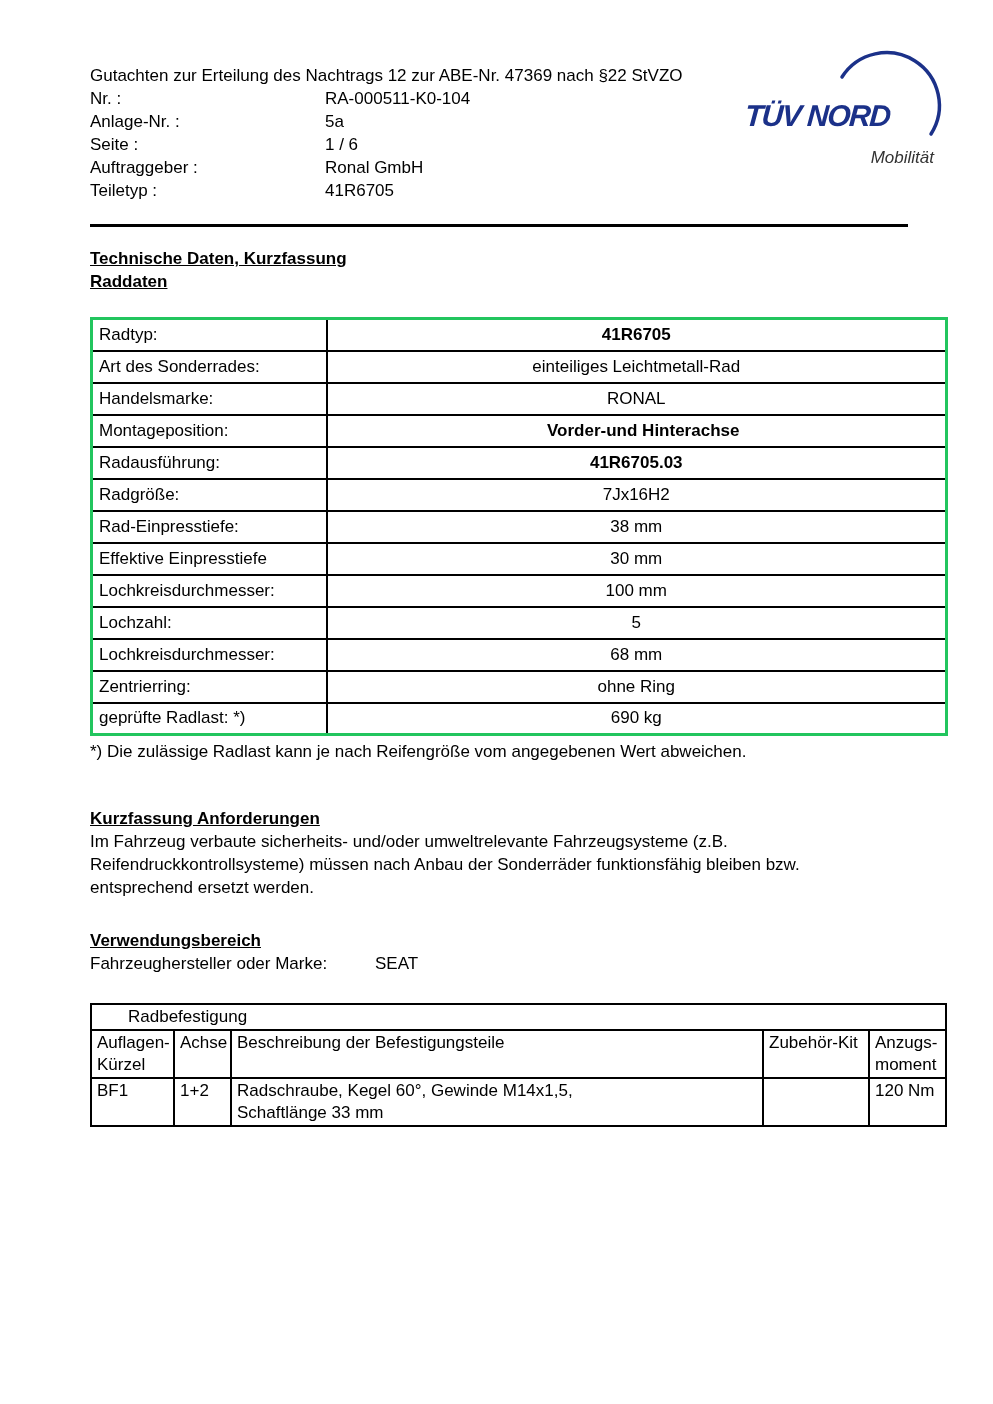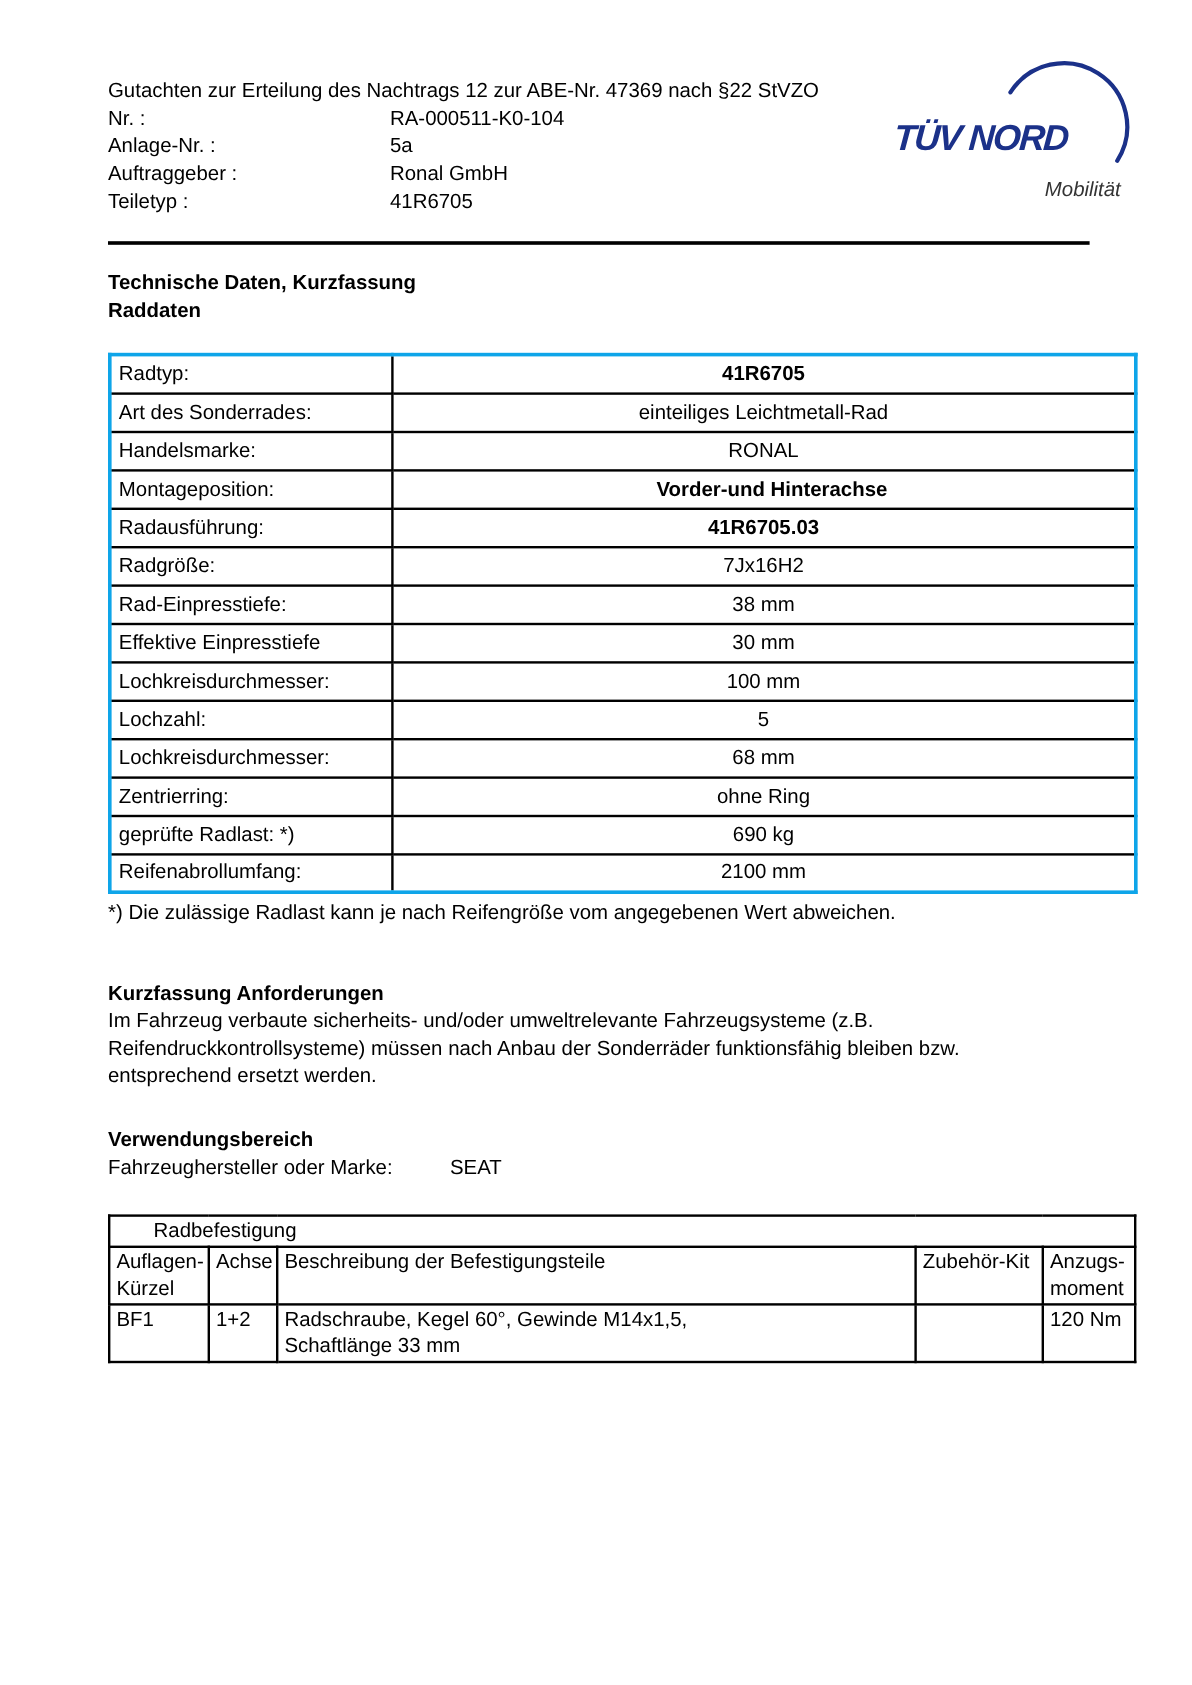--- a/index.html
+++ b/index.html
@@ -27,25 +27,25 @@
   }
   .logo-sub {
     position:absolute; right:26px; top:108px;
     font-style:italic; font-size:17px; color:#333;text-align:center;
   }
 
   .rule { border:none; border-top:3px solid #000; margin-top:22px; }
 
   
   .headings { margin-top:20px; line-height:23px; }
-  .h-bold { font-weight:bold; }
+  .h-bold { font-weight:bold; text-decoration:underline; }
 
   
   table { border-collapse:collapse; table-layout:fixed; }
-  .rad-table { margin-top:24px; width:855px; border:3px solid #0ea5e9; }
+  .rad-table { margin-top:24px; width:855px; border:3px solid #22c55e; }
   .rad-table td { border:2px solid #000; height:32px; padding:0 6px; vertical-align:middle; }
   .rad-table td.lbl { width:235px; text-align:left; }
   .rad-table td.val { width:620px; text-align:center; white-space:pre-wrap; }
 
   .footnote { margin-top:4px; line-height:23px; }
 
   .sect { line-height:23px; }
   .sect-allg { margin-top:44px; }
   .sect-verw { margin-top:30px; }
   .verw-label { display:inline-block; width:285px; }
@@ -65,20 +65,23 @@
   <div class="doc-header">
     <div class="doc-title">Gutachten zur Erteilung des Nachtrags 12 zur ABE-Nr. 47369 nach §22 StVZO</div>
 
     <div class="field-row">
       <span class="flabel">Nr. :</span><span>RA-000511-K0-104</span>
     </div>
     <div class="field-row">
       <span class="flabel">Anlage-Nr. :</span><span>5a</span>
     </div>
     <div class="field-row">
+      <span class="flabel">Seite :</span><span>1 / 6</span>
+    </div>
+    <div class="field-row">
       <span class="flabel">Auftraggeber :</span><span>Ronal GmbH</span>
     </div>
     <div class="field-row">
       <span class="flabel">Teiletyp :</span><span>41R6705</span>
     </div>
 
     <div class="logo">
       <svg width="215" height="138" viewBox="0 0 215 138">
         <path d="M 97 39 A 51 51 0 1 1 186 96" fill="none" stroke="#1b3189" stroke-width="3.5" stroke-linecap="round"></path>
       </svg>
@@ -140,24 +143,20 @@
           <td class="lbl">Lochkreisdurchmesser:</td>
           <td class="val">68 mm</td>
         </tr>
       <tr>
           <td class="lbl">Zentrierring:</td>
           <td class="val">ohne Ring</td>
         </tr>
       <tr>
           <td class="lbl">geprüfte Radlast: *)</td>
           <td class="val">690 kg</td>
-        </tr>
-      <tr>
-          <td class="lbl">Reifenabrollumfang:</td>
-          <td class="val">2100 mm</td>
         </tr>
     </tbody>
   </table>
 
   <div class="footnote">*) Die zulässige Radlast kann je nach Reifengröße vom angegebenen Wert abweichen.</div>
 
   <div class="sect sect-allg">
     <div class="h-bold">Kurzfassung Anforderungen</div>
     <div>Im Fahrzeug verbaute sicherheits- und/oder umweltrelevante Fahrzeugsysteme (z.B.</div>
     <div>Reifendruckkontrollsysteme) müssen nach Anbau der Sonderräder funktionsfähig bleiben bzw.</div>

